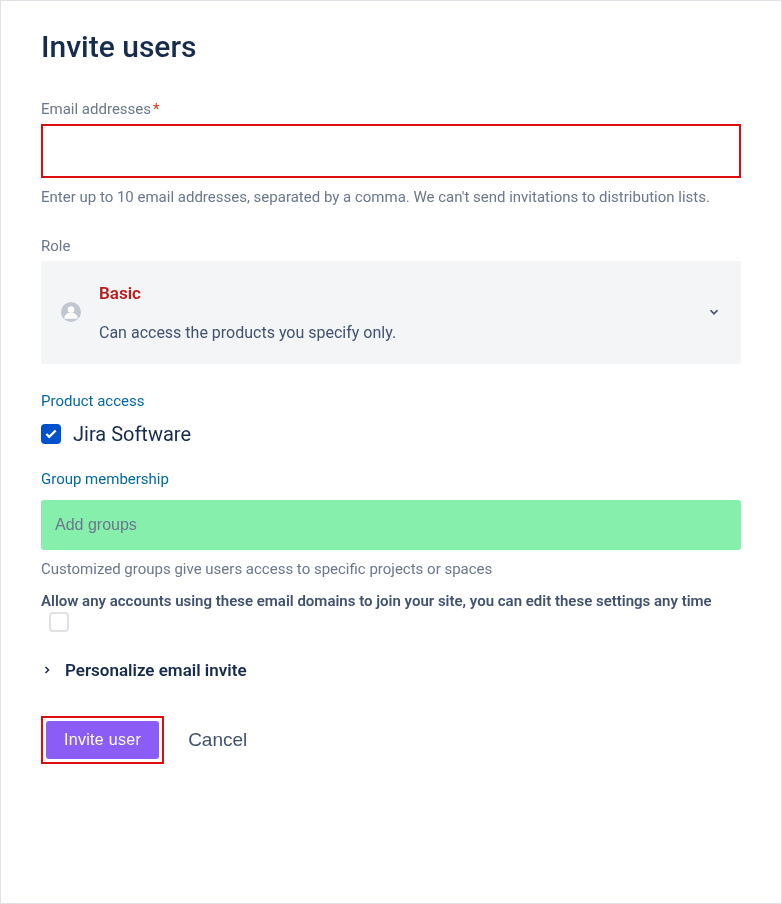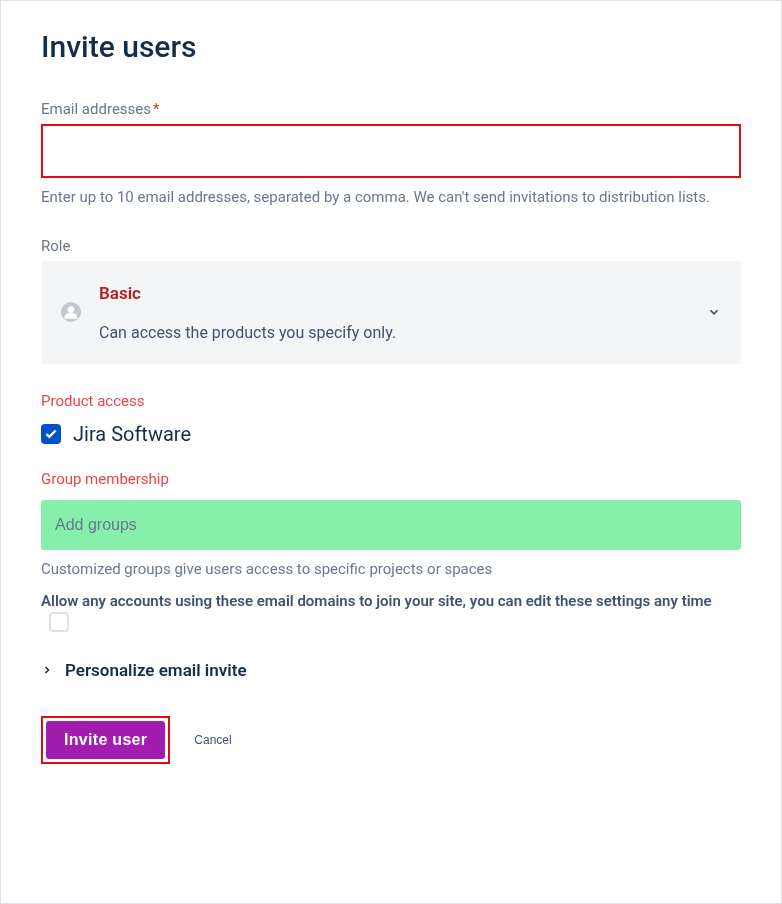--- a/index.html
+++ b/index.html
@@ -78,21 +78,21 @@
       font-size: 16px;
       color: #42526e;
     }
     .chevron-down {
       width: 14px;
       height: 14px;
       flex-shrink: 0;
     }
     .section-label {
       font-size: 15px;
-      color: #ef4444;
+      color: #0369a1;
       margin-bottom: 12px;
     }
     .checkbox-row {
       display: flex;
       align-items: center;
       margin-bottom: 24px;
     }
     .checkbox {
       width: 20px;
       height: 20px;
@@ -164,34 +164,34 @@
       display: flex;
       align-items: center;
       gap: 24px;
     }
     .invite-btn-wrap {
       border: 2px solid #de0d0d;
       padding: 3px;
       display: inline-block;
     }
     .invite-btn {
-      background: #a21caf;
+      background: #8b5cf6;
       color: #fff;
       border: none;
       padding: 10px 18px;
       font-size: 16px;
-      font-weight: 700;
+      font-weight: 400;
       cursor: pointer;
       border-radius: 3px;
       letter-spacing: 0.3px;
     }
     .cancel-btn {
       background: none;
       border: none;
-      font-size: 12px;
+      font-size: 19px;
       color: #42526e;
       cursor: pointer;
     }
   </style>
 </head>
 <body>
 
 <div class="container">
   <h1 class="page-title">Invite users</h1>
 

